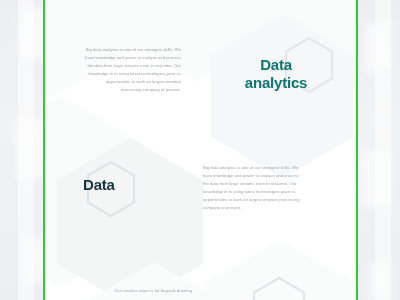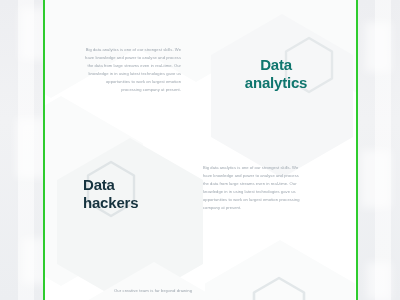--- a/index.html
+++ b/index.html
@@ -179,21 +179,20 @@
     <div class="section" style="left:176px; top:56px; width:110px;">
       <h2 class="heading" style="color: #0f766e; text-align: center;">
         <span>Data</span><br>
         <span>analytics</span>
       </h2>
     </div>
 
     <div class="section" style="left:38px; top:176px; width:108px;">
       <h2 class="heading" style="color: rgb(22, 51, 63);">
         <span>Data</span><br>
-        <span>hackers</span>
       </h2>
     </div>
 
     <div class="section" style="left:158px; top:164px; width:99px;">
       <p class="body-copy align-left" style="color: rgb(154, 163, 172);">Big data analytics is one of our strongest skills. We have knowledge and power to analyse and process the data from large streams even in real-time. Our knowledge in in using latest technologies gave us opportunities to work on largest emotion processing company at present.</p>
     </div>
 
     <div class="section" style="left:28px; top:288px; width:160px;">
       <p class="tagline" style="color: rgb(154, 163, 172);">Our creative team is far beyond drawing</p>
     </div>

